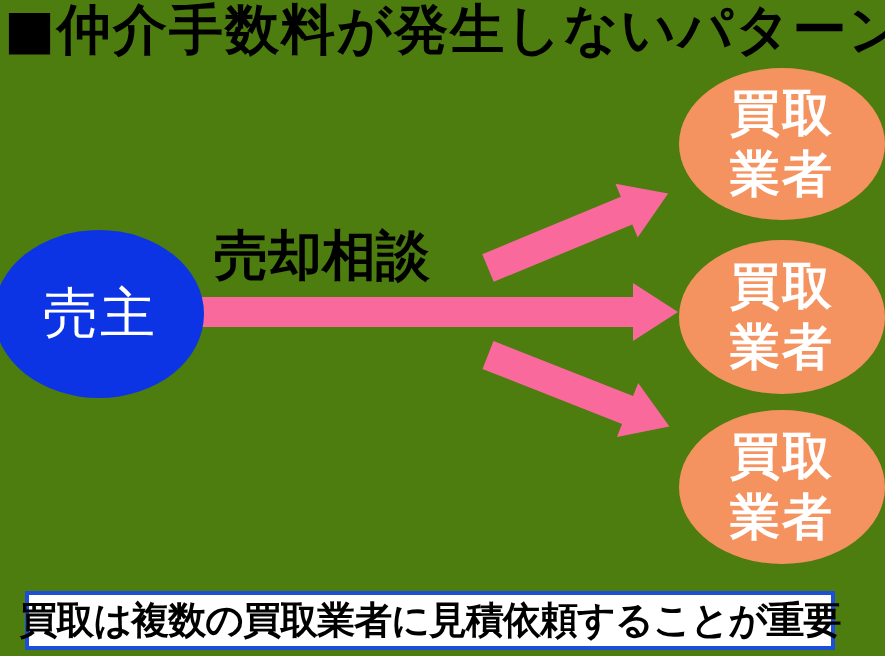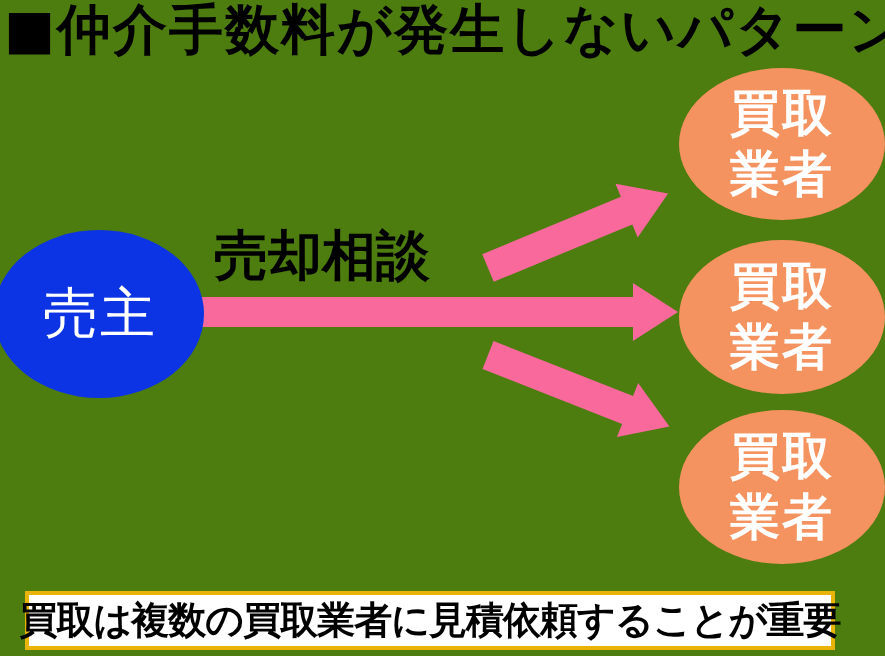--- a/index.html
+++ b/index.html
@@ -77,21 +77,21 @@
   .buyer-label.b1 { top: 68px;  height: 152px; }
   .buyer-label.b2 { top: 240px; height: 154px; }
   .buyer-label.b3 { top: 410px; height: 154px; }
   .note-box {
     position: absolute;
     left: 25px;
     top: 591px;
     width: 810px;
     height: 59px;
     box-sizing: border-box;
-    border: 4px solid #eab308;
+    border: 4px solid #1d4ed8;
     background: #ffffff;
     display: flex;
     align-items: center;
     justify-content: center;
   }
   .note-text {
     font-size: 38px;
     font-weight: 700;
     letter-spacing: -1px;
     color: #000000;

